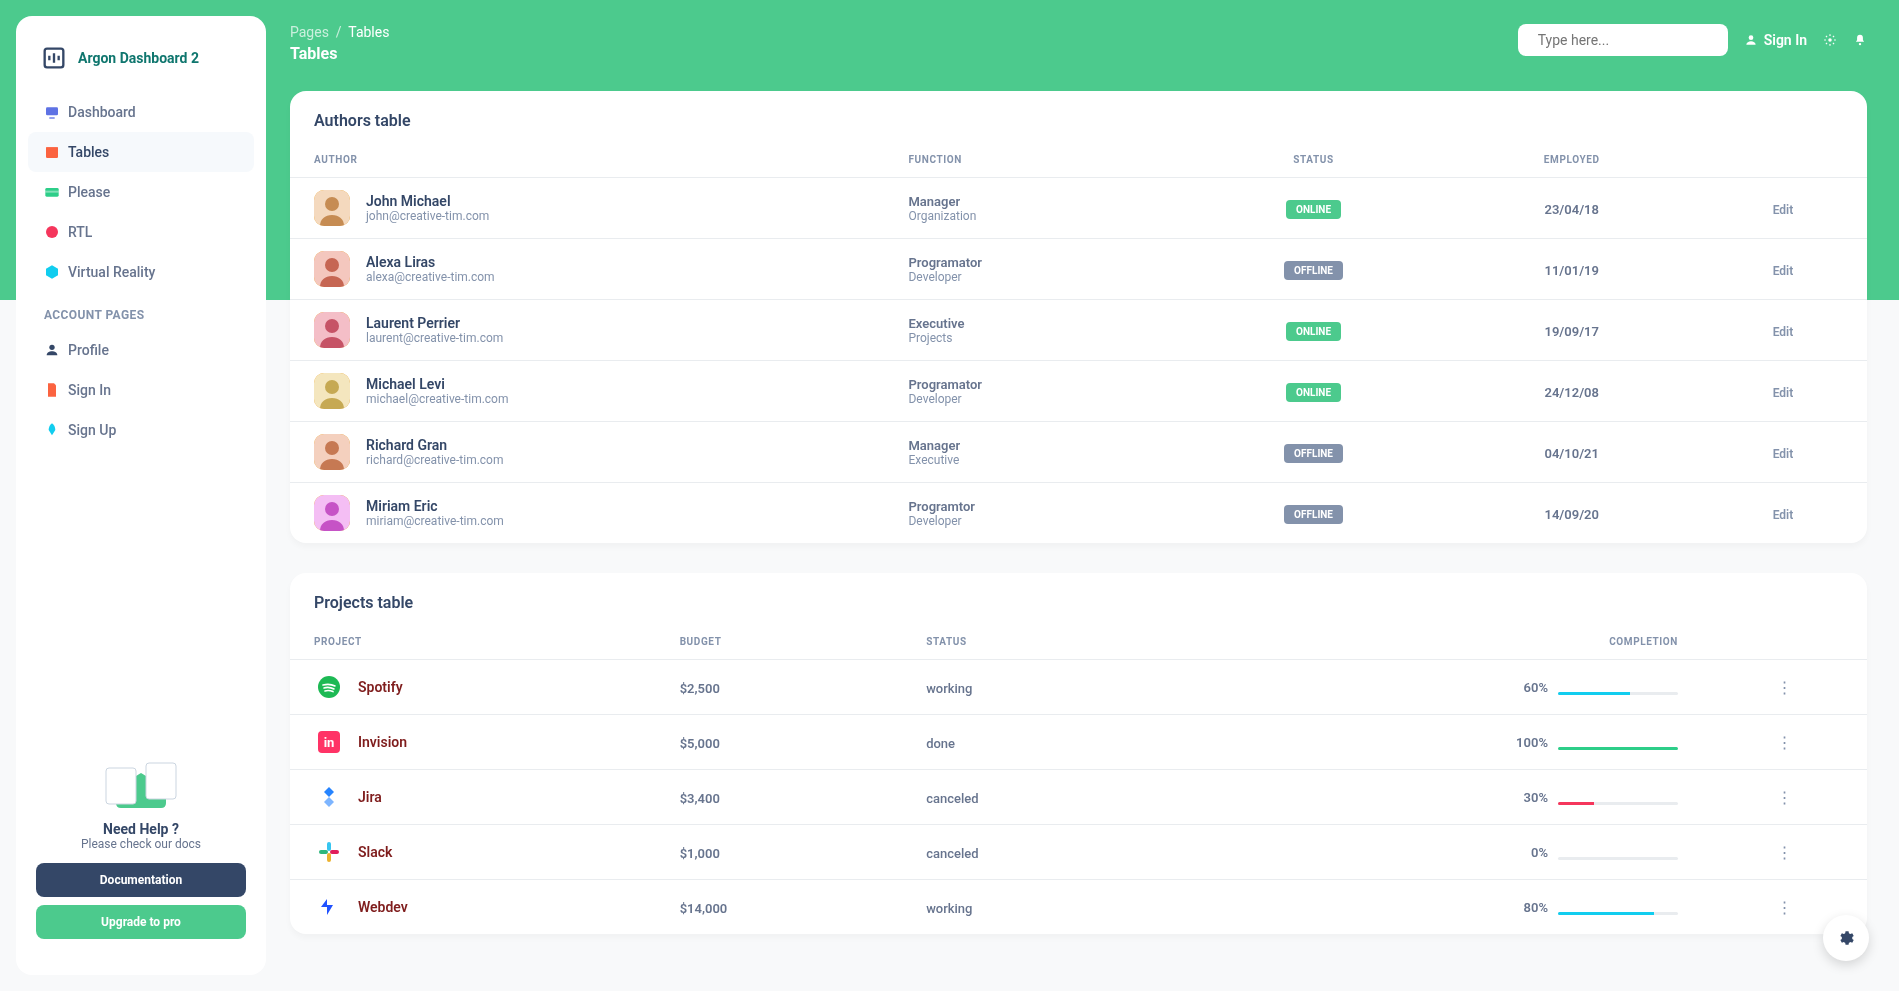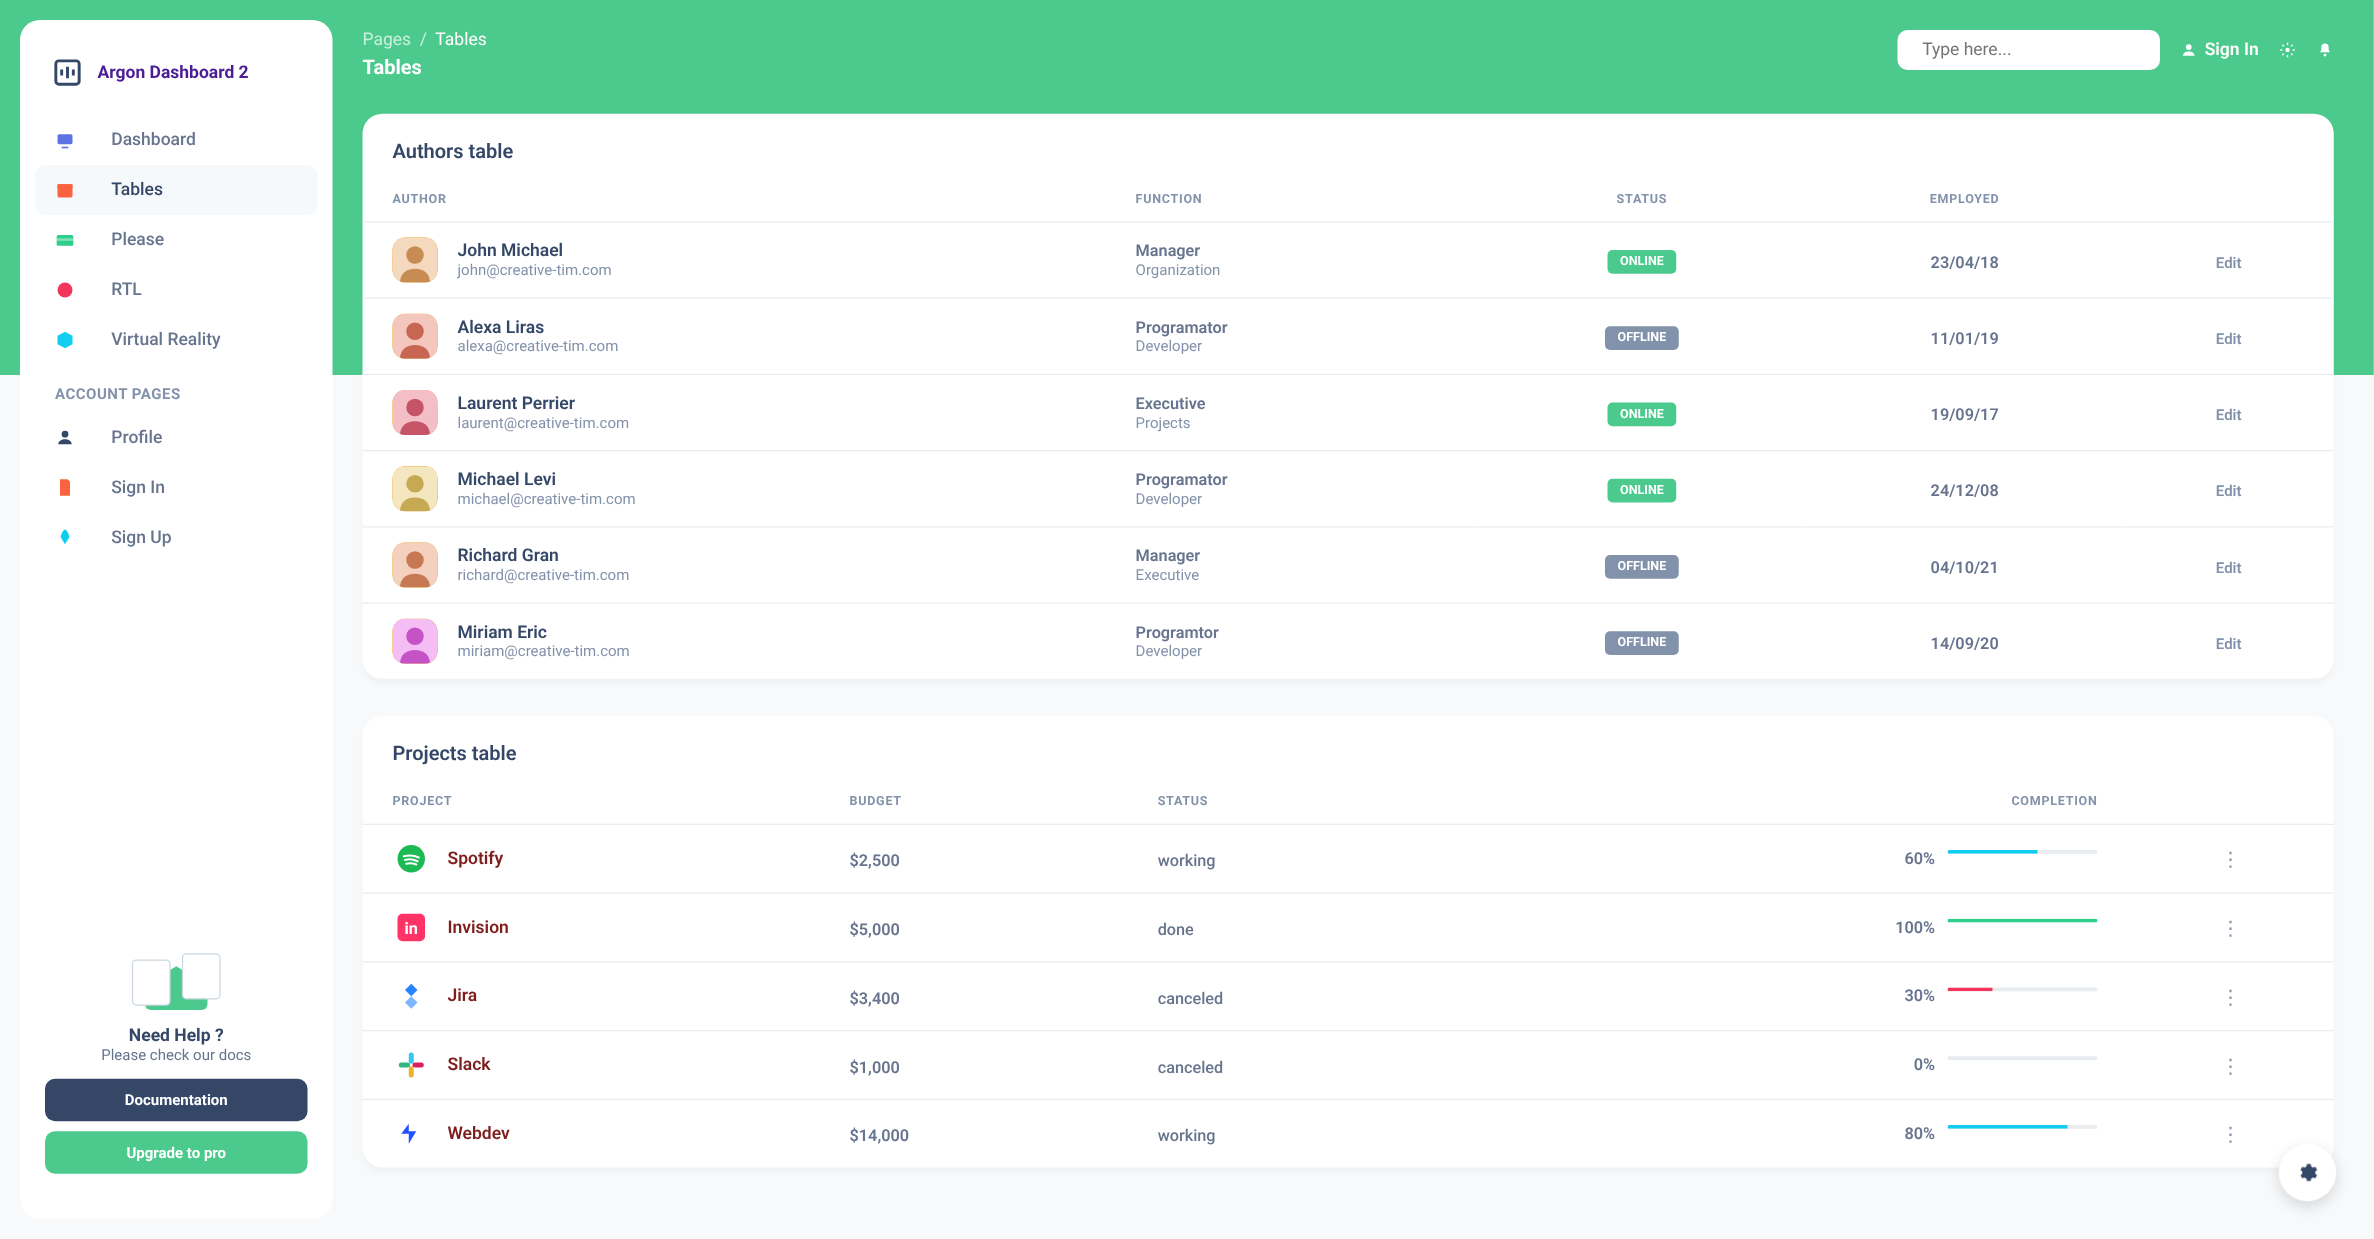--- a/index.html
+++ b/index.html
@@ -1,23 +1,23 @@
 <!DOCTYPE html>
 <html><head>
 <meta charset="utf-8">
 <style>
 * { margin: 0; padding: 0; box-sizing: border-box; font-family: -apple-system, BlinkMacSystemFont, "Segoe UI", Roboto, Helvetica, Arial, sans-serif; }
 body { background: #f8f9fa; overflow-x: hidden; }
 .bg-header { position: absolute; top: 0; left: 0; right: 0; height: 300px; background: #4cca8d; z-index: 0; }
 .layout { position: relative; display: flex; min-height: 100vh; padding: 16px; gap: 24px; }
 .sidebar { width: 250px; background: #fff; border-radius: 16px; padding: 20px 12px; z-index: 2; height: calc(100vh - 32px); display: flex; flex-direction: column; }
-.brand { display: flex; align-items: center; gap: 10px; padding: 8px 12px 20px; font-weight: 700; font-size: 14px; color: #4c1d95; }
+.brand { display: flex; align-items: center; gap: 10px; padding: 8px 12px 20px; font-weight: 700; font-size: 14px; color: #0f766e; }
 .brand svg { width: 28px; height: 28px; }
 .nav { flex: 1; }
-.nav-item { display: flex; align-items: center; gap: 29px; padding: 12px 16px; border-radius: 8px; color: #67748e; font-size: 14px; font-weight: 500; cursor: pointer; }
+.nav-item { display: flex; align-items: center; gap: 8px; padding: 12px 16px; border-radius: 8px; color: #67748e; font-size: 14px; font-weight: 500; cursor: pointer; }
 .nav-item.active { background: #f6f9fc; color: #344767; }
 .nav-item .icon { width: 16px; height: 16px; display: flex; align-items: center; justify-content: center; }
 .nav-heading { padding: 16px 16px 8px; font-size: 12px; font-weight: 700; color: #8392ab; letter-spacing: 0.4px; }
 .help-card { text-align: center; padding: 8px; }
 .help-img { width: 90px; height: 60px; margin: 0 auto 8px; }
 .help-title { font-weight: 700; color: #344767; font-size: 14px; }
 .help-sub { font-size: 12px; color: #67748e; margin-bottom: 12px; }
 .btn { display: block; width: 100%; padding: 10px; border-radius: 8px; font-size: 12px; font-weight: 700; border: none; cursor: pointer; margin-bottom: 8px; text-align: center; }
 .btn-dark { background: #344767; color: #fff; }
 .btn-green { background: #4cca8d; color: #fff; }
@@ -45,21 +45,21 @@
 .badge { display: inline-block; padding: 4px 10px; border-radius: 4px; font-size: 10px; font-weight: 700; color: #fff; }
 .badge.online { background: #4cca8d; }
 .badge.offline { background: #8392ab; }
 .date { font-size: 13px; color: #67748e; font-weight: 600; text-align: center; }
 .edit-link { font-size: 12px; color: #8392ab; font-weight: 600; cursor: pointer; }
 .proj-cell { display: flex; align-items: center; gap: 14px; }
 .proj-icon { width: 30px; height: 30px; border-radius: 6px; display: flex; align-items: center; justify-content: center; }
 .proj-name { font-weight: 600; font-size: 14px; color: #7f1d1d; }
 .budget { font-weight: 600; font-size: 13px; color: #67748e; }
 .status-text { font-size: 13px; color: #67748e; font-weight: 500; }
-.completion { display: flex; align-items: flex-start; gap: 10px; justify-content: flex-end; }
+.completion { display: flex; align-items: flex-end; gap: 10px; justify-content: flex-end; }
 .pct { font-size: 13px; font-weight: 600; color: #67748e; }
 .progress { width: 120px; height: 3px; background: #e9ecef; border-radius: 2px; overflow: hidden; }
 .progress-bar { height: 100%; }
 .dots { color: #8392ab; cursor: pointer; text-align: center; font-size: 16px; }
 .fab { position: fixed; bottom: 30px; right: 30px; width: 46px; height: 46px; background: #fff; border-radius: 50%; box-shadow: 0 4px 12px rgba(0,0,0,0.15); display: flex; align-items: center; justify-content: center; cursor: pointer; z-index: 10; color: #344767; }
 th.center, td.center { text-align: center; }
 </style>
 </head>
 <body>
 

